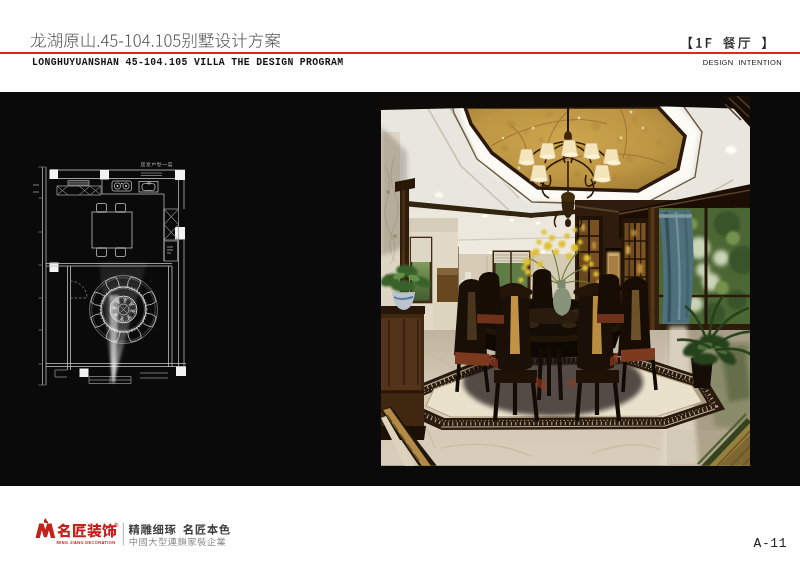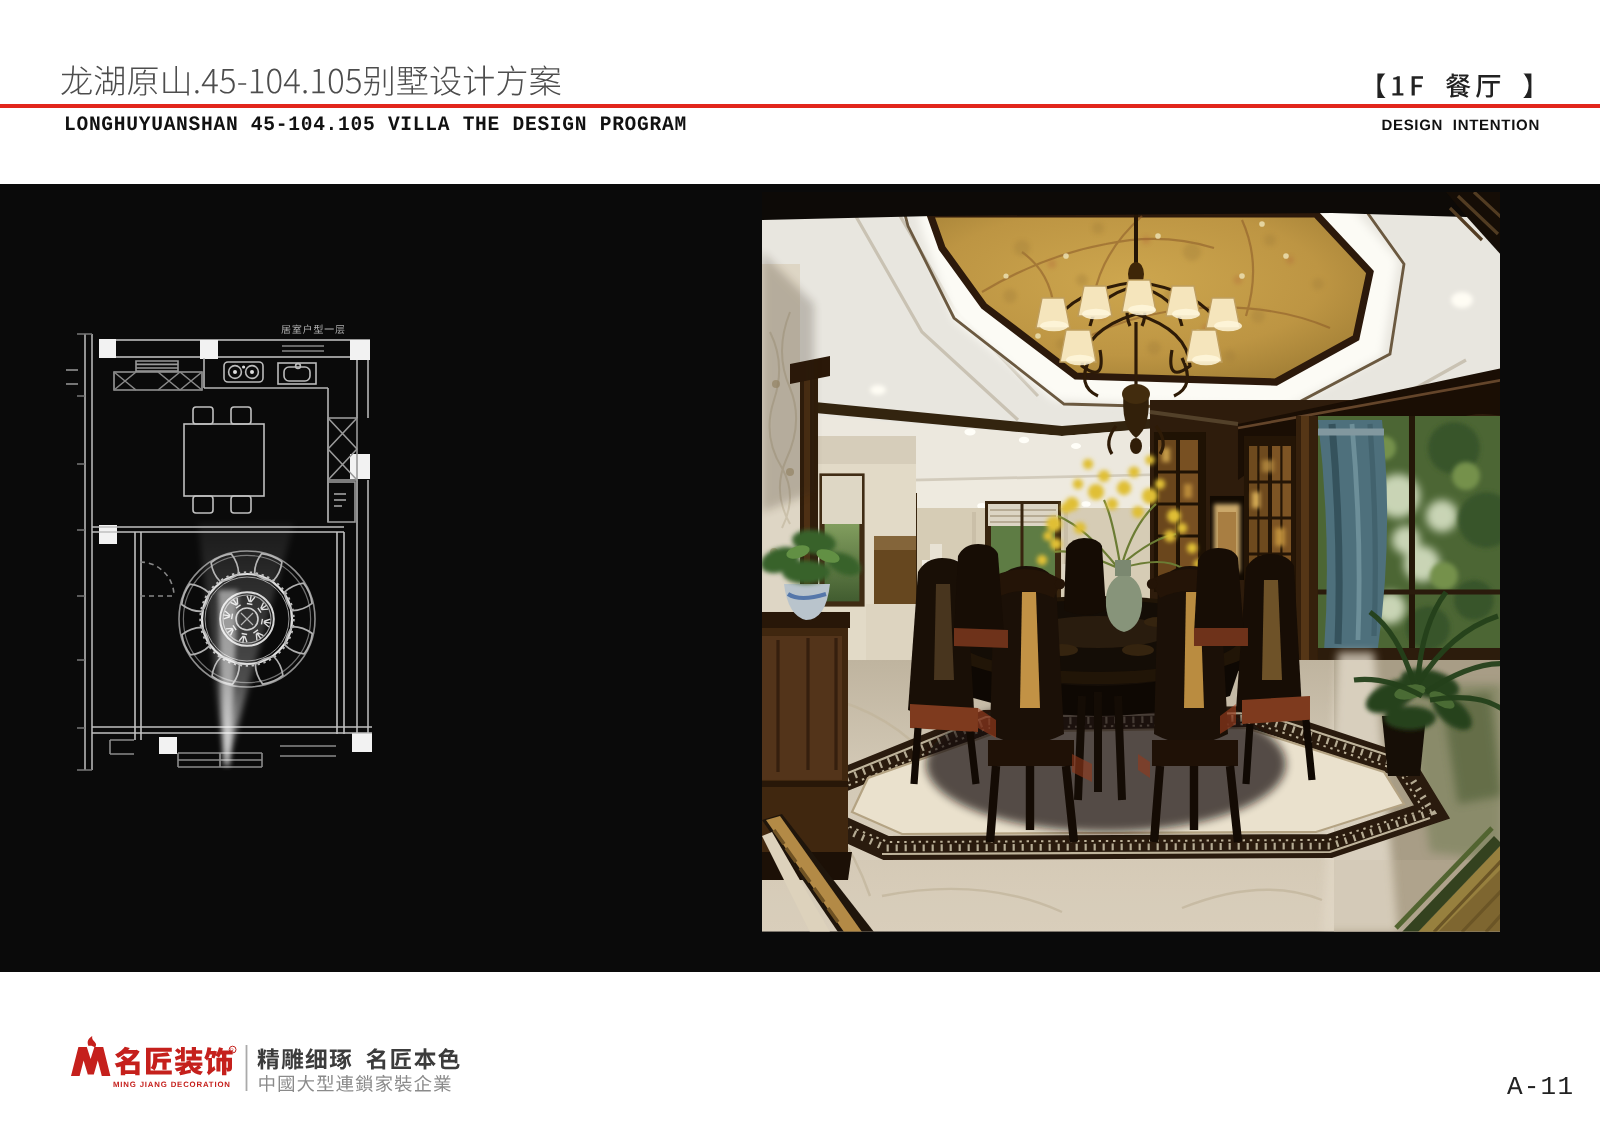--- a/index.html
+++ b/index.html
@@ -11,21 +11,21 @@
 
   <path transform="translate(30,46.6)" d="M10.1 -12.9C11.1 -12.2 12.5 -11.1 13.1 -10.4L13.7 -11.0C13.0 -11.6 11.7 -12.7 10.6 -13.4ZM13.5 -7.9C12.6 -6.2 11.2 -4.6 9.6 -3.2V-9.0H15.6V-9.7H6.8C6.9 -11.0 7.0 -12.3 7.0 -13.8L6.2 -13.8C6.1 -12.4 6.1 -11.0 6.0 -9.7H1.0V-9.0H5.9C5.4 -4.5 4.1 -1.6 0.6 0.3C0.8 0.4 1.2 0.8 1.3 0.9C4.8 -1.2 6.1 -4.2 6.7 -9.0H8.8V-2.6C7.7 -1.7 6.4 -0.9 5.0 -0.4C5.2 -0.2 5.5 0.1 5.6 0.3C6.7 -0.2 7.8 -0.9 8.8 -1.6V-0.8C8.8 0.4 9.2 0.7 10.7 0.7C11.0 0.7 13.9 0.7 14.2 0.7C15.5 0.7 15.7 0.2 15.9 -1.7C15.6 -1.7 15.3 -1.8 15.1 -2.0C15.0 -0.4 14.9 -0.1 14.2 -0.1C13.6 -0.1 11.1 -0.1 10.7 -0.1C9.8 -0.1 9.6 -0.2 9.6 -0.8V-2.2C11.5 -3.8 13.1 -5.6 14.2 -7.6Z M18.1 -13.1C19.1 -12.6 20.2 -11.8 20.7 -11.3L21.2 -11.9C20.7 -12.5 19.5 -13.2 18.6 -13.7ZM17.3 -8.6C18.4 -8.2 19.5 -7.5 20.2 -6.9L20.6 -7.6C20.0 -8.1 18.8 -8.8 17.8 -9.2ZM17.7 0.6 18.4 1.0C19.2 -0.4 20.1 -2.6 20.7 -4.3L20.1 -4.7C19.4 -2.9 18.4 -0.7 17.7 0.6ZM21.5 -6.2V0.4H22.2V-1.0H26.2V-6.2H24.3V-9.5H26.7V-10.3H24.3V-13.5H23.5V-10.3H20.8V-9.5H23.5V-6.2ZM27.5 -13.2V-6.4C27.5 -4.1 27.3 -1.2 25.4 0.8C25.6 0.9 25.9 1.1 26.0 1.2C27.5 -0.3 28.0 -2.4 28.2 -4.4H31.1V0.0C31.1 0.3 31.0 0.3 30.8 0.4C30.6 0.4 29.8 0.4 28.9 0.4C29.0 0.6 29.1 0.9 29.2 1.1C30.3 1.1 31.0 1.1 31.4 0.9C31.7 0.8 31.9 0.6 31.9 0.0V-13.2ZM28.2 -12.4H31.1V-9.2H28.2ZM28.2 -8.5H31.1V-5.1H28.2L28.2 -6.4ZM22.2 -5.5H25.4V-1.7H22.2Z M38.9 -6.8H46.5V-5.0H38.9ZM38.9 -9.3H46.5V-7.5H38.9ZM44.9 -2.9C45.9 -1.8 47.3 -0.3 47.9 0.5L48.6 0.1C47.9 -0.7 46.5 -2.2 45.5 -3.2ZM39.5 -3.3C38.7 -2.1 37.6 -0.9 36.5 0.0C36.8 0.1 37.1 0.3 37.3 0.5C38.2 -0.4 39.4 -1.8 40.3 -3.0ZM35.6 -12.8V-8.2C35.6 -5.6 35.4 -2.1 33.9 0.5C34.1 0.5 34.4 0.8 34.6 0.9C36.2 -1.7 36.4 -5.5 36.4 -8.2V-12.1H48.8V-12.8ZM42.2 -11.8C42.1 -11.3 41.8 -10.6 41.5 -10.0H38.1V-4.3H42.3V0.2C42.3 0.4 42.2 0.5 42.0 0.5C41.7 0.5 40.8 0.5 39.7 0.5C39.8 0.7 39.9 1.0 40.0 1.2C41.3 1.2 42.1 1.2 42.5 1.1C42.9 1.0 43.1 0.7 43.1 0.2V-4.3H47.4V-10.0H42.4C42.6 -10.5 42.9 -11.1 43.1 -11.6Z M51.7 -10.5V-0.1H63.6V1.1H64.4V-10.5H63.6V-0.9H58.5V-13.6H57.7V-0.9H52.6V-10.5Z M68.5 0.2C68.9 0.2 69.3 -0.1 69.3 -0.7C69.3 -1.2 68.9 -1.6 68.5 -1.6C68.0 -1.6 67.6 -1.2 67.6 -0.7C67.6 -0.1 68.0 0.2 68.5 0.2Z M76.2 0.0H77.2V-3.5H78.9V-4.3H77.2V-12.1H76.2L70.9 -4.1V-3.5H76.2ZM76.2 -4.3H72.0L75.3 -9.1C75.6 -9.6 75.9 -10.2 76.2 -10.7H76.3C76.3 -10.2 76.2 -9.3 76.2 -8.7Z M83.6 0.2C85.5 0.2 87.4 -1.3 87.4 -3.9C87.4 -6.6 85.8 -7.8 83.8 -7.8C83.0 -7.8 82.4 -7.5 81.8 -7.2L82.2 -11.2H86.8V-12.1H81.3L80.9 -6.6L81.5 -6.2C82.2 -6.7 82.8 -7.0 83.6 -7.0C85.3 -7.0 86.4 -5.8 86.4 -3.9C86.4 -1.9 85.1 -0.6 83.6 -0.6C82.0 -0.6 81.1 -1.3 80.4 -2.0L79.9 -1.4C80.7 -0.6 81.8 0.2 83.6 0.2Z M89.1 -4.2H93.1V-5.0H89.1Z M95.4 0.0H101.6V-0.8H99.1V-12.1H98.3C97.7 -11.8 97.0 -11.5 96.0 -11.3V-10.7H98.1V-0.8H95.4Z M107.2 0.2C109.4 0.2 110.7 -1.8 110.7 -6.1C110.7 -10.3 109.4 -12.3 107.2 -12.3C105.0 -12.3 103.6 -10.3 103.6 -6.1C103.6 -1.8 105.0 0.2 107.2 0.2ZM107.2 -0.6C105.6 -0.6 104.6 -2.4 104.6 -6.1C104.6 -9.7 105.6 -11.5 107.2 -11.5C108.7 -11.5 109.8 -9.7 109.8 -6.1C109.8 -2.4 108.7 -0.6 107.2 -0.6Z M117.3 0.0H118.2V-3.5H119.9V-4.3H118.2V-12.1H117.3L111.9 -4.1V-3.5H117.3ZM117.3 -4.3H113.0L116.3 -9.1C116.7 -9.6 117.0 -10.2 117.3 -10.7H117.4C117.3 -10.2 117.3 -9.3 117.3 -8.7Z M122.6 0.2C123.0 0.2 123.4 -0.1 123.4 -0.7C123.4 -1.2 123.0 -1.6 122.6 -1.6C122.1 -1.6 121.7 -1.2 121.7 -0.7C121.7 -0.1 122.1 0.2 122.6 0.2Z M126.2 0.0H132.4V-0.8H129.9V-12.1H129.1C128.5 -11.8 127.8 -11.5 126.8 -11.3V-10.7H128.9V-0.8H126.2Z M138.0 0.2C140.2 0.2 141.5 -1.8 141.5 -6.1C141.5 -10.3 140.2 -12.3 138.0 -12.3C135.8 -12.3 134.4 -10.3 134.4 -6.1C134.4 -1.8 135.8 0.2 138.0 0.2ZM138.0 -0.6C136.4 -0.6 135.4 -2.4 135.4 -6.1C135.4 -9.7 136.4 -11.5 138.0 -11.5C139.5 -11.5 140.6 -9.7 140.6 -6.1C140.6 -2.4 139.5 -0.6 138.0 -0.6Z M146.6 0.2C148.5 0.2 150.4 -1.3 150.4 -3.9C150.4 -6.6 148.8 -7.8 146.8 -7.8C146.0 -7.8 145.3 -7.5 144.8 -7.2L145.1 -11.2H149.8V-12.1H144.3L143.8 -6.6L144.5 -6.2C145.2 -6.7 145.7 -7.0 146.6 -7.0C148.3 -7.0 149.4 -5.8 149.4 -3.9C149.4 -1.9 148.1 -0.6 146.6 -0.6C145.0 -0.6 144.1 -1.3 143.4 -2.0L142.9 -1.4C143.6 -0.6 144.7 0.2 146.6 0.2Z M161.9 -11.9V-2.8H162.7V-11.9ZM165.5 -13.5V0.0C165.5 0.3 165.4 0.4 165.1 0.5C164.8 0.5 163.8 0.5 162.6 0.4C162.7 0.7 162.8 1.0 162.9 1.2C164.4 1.3 165.2 1.2 165.7 1.1C166.1 1.0 166.3 0.7 166.3 0.0V-13.5ZM153.7 -12.4H158.6V-8.6H153.7ZM153.0 -13.1V-7.9H159.4V-13.1ZM155.5 -7.4C155.4 -6.8 155.4 -6.3 155.4 -5.7H152.2V-5.0H155.3C154.9 -2.5 154.2 -0.4 151.9 0.7C152.1 0.8 152.4 1.1 152.5 1.3C154.8 -0.0 155.7 -2.2 156.0 -5.0H158.8C158.6 -1.5 158.4 -0.1 158.1 0.2C158.0 0.3 157.8 0.4 157.6 0.4C157.3 0.4 156.6 0.3 155.8 0.3C155.9 0.5 156.0 0.8 156.0 1.1C156.8 1.1 157.5 1.1 157.8 1.1C158.3 1.1 158.5 1.0 158.8 0.7C159.2 0.2 159.4 -1.2 159.6 -5.3C159.6 -5.4 159.6 -5.7 159.6 -5.7H156.1C156.2 -6.3 156.2 -6.8 156.3 -7.4Z M175.7 -3.8V-2.5H170.4V-1.8H175.7V-0.0H168.6V0.7H183.7V-0.0H176.5V-1.8H182.2V-2.5H176.5V-3.8ZM169.4 -13.1V-8.2H172.3V-7.0H169.4V-6.3H172.3V-4.8L168.8 -4.5L168.9 -3.8C170.8 -4.0 173.6 -4.2 176.3 -4.5V-5.1L173.0 -4.8V-6.3H175.9V-7.0H173.0V-8.2H176.0V-13.1ZM177.8 -11.3C178.8 -10.7 180.0 -9.9 180.7 -9.3H176.4V-8.5H179.5V-4.6C179.5 -4.4 179.4 -4.3 179.2 -4.3C179.0 -4.3 178.3 -4.3 177.4 -4.3C177.5 -4.1 177.6 -3.8 177.6 -3.6C178.7 -3.6 179.4 -3.6 179.8 -3.7C180.1 -3.9 180.2 -4.1 180.2 -4.6V-8.5H182.7C182.4 -7.8 182.0 -7.1 181.7 -6.6L182.4 -6.5C182.8 -7.1 183.3 -8.2 183.7 -9.1L183.1 -9.3L183.0 -9.3H181.0L181.4 -9.6C181.1 -9.9 180.8 -10.1 180.4 -10.4C181.3 -11.1 182.4 -11.9 183.1 -12.8L182.6 -13.2L182.4 -13.1H176.8V-12.4H181.8C181.2 -11.9 180.5 -11.3 179.8 -10.8C179.3 -11.2 178.8 -11.5 178.3 -11.8ZM170.1 -10.4H172.3V-8.8H170.1ZM173.0 -10.4H175.3V-8.8H173.0ZM170.1 -12.5H172.3V-11.0H170.1ZM173.0 -12.5H175.3V-11.0H173.0Z M186.7 -13.0C187.6 -12.2 188.7 -11.1 189.2 -10.4L189.7 -11.0C189.2 -11.7 188.1 -12.7 187.2 -13.5ZM185.3 -8.6V-7.8H187.8V-1.3C187.8 -0.5 187.3 -0.0 187.0 0.1C187.2 0.3 187.4 0.6 187.5 0.8C187.7 0.6 188.1 0.3 191.0 -1.7C190.9 -1.8 190.8 -2.1 190.7 -2.3L188.6 -1.0V-8.6ZM192.8 -13.2V-11.4C192.8 -10.1 192.4 -8.6 190.2 -7.5C190.3 -7.4 190.6 -7.1 190.7 -6.9C193.1 -8.1 193.6 -9.8 193.6 -11.3V-12.4H197.0V-9.2C197.0 -8.2 197.2 -7.9 198.0 -7.9C198.2 -7.9 199.1 -7.9 199.4 -7.9C199.7 -7.9 200.0 -7.9 200.2 -8.0C200.1 -8.1 200.1 -8.5 200.1 -8.7C199.9 -8.6 199.6 -8.6 199.4 -8.6C199.1 -8.6 198.3 -8.6 198.0 -8.6C197.8 -8.6 197.7 -8.8 197.7 -9.2V-13.2ZM198.2 -5.7C197.6 -4.1 196.5 -2.8 195.3 -1.8C194.0 -2.9 193.0 -4.2 192.4 -5.7ZM190.9 -6.4V-5.7H191.6C192.3 -4.0 193.3 -2.5 194.6 -1.4C193.3 -0.5 191.9 0.2 190.4 0.5C190.6 0.7 190.8 1.0 190.9 1.3C192.4 0.8 193.9 0.1 195.2 -0.8C196.5 0.1 198.1 0.9 199.8 1.3C199.9 1.1 200.2 0.8 200.4 0.6C198.7 0.2 197.2 -0.4 195.9 -1.3C197.4 -2.6 198.6 -4.2 199.3 -6.2L198.8 -6.5L198.6 -6.4Z M203.6 -13.0C204.5 -12.2 205.6 -11.1 206.1 -10.4L206.7 -11.0C206.1 -11.7 205.0 -12.7 204.1 -13.5ZM201.9 -8.6V-7.8H204.7V-1.3C204.7 -0.6 204.2 -0.1 203.9 0.0C204.1 0.2 204.3 0.5 204.4 0.8C204.6 0.4 205.0 0.2 208.0 -1.9C207.9 -2.1 207.8 -2.4 207.7 -2.6L205.5 -1.1V-8.6ZM211.6 -13.8V-8.2H207.3V-7.4H211.6V1.2H212.5V-7.4H216.9V-8.2H212.5V-13.8Z M225.2 -13.6C225.7 -12.8 226.2 -11.7 226.4 -11.0L227.2 -11.4C226.9 -12.1 226.4 -13.1 226.0 -13.9ZM219.0 -10.9V-10.1H223.7C223.5 -6.1 223.0 -1.5 218.6 0.6C218.8 0.8 219.0 1.1 219.2 1.3C222.4 -0.3 223.6 -3.2 224.1 -6.2H230.5C230.2 -2.0 229.8 -0.3 229.3 0.1C229.1 0.3 228.9 0.3 228.6 0.3C228.2 0.3 227.0 0.3 225.8 0.2C225.9 0.4 226.0 0.7 226.0 1.0C227.2 1.1 228.2 1.1 228.8 1.1C229.4 1.0 229.7 0.9 230.0 0.6C230.6 0.0 231.0 -1.8 231.3 -6.6C231.4 -6.7 231.4 -7.0 231.4 -7.0H224.3C224.4 -8.1 224.5 -9.1 224.5 -10.1H233.1V-10.9Z M235.2 -3.8V-3.1H241.3C239.9 -1.6 237.3 -0.2 235.0 0.3C235.1 0.5 235.4 0.8 235.5 1.0C237.9 0.3 240.6 -1.2 242.1 -3.0V1.2H242.9V-3.1C244.5 -1.3 247.3 0.3 249.8 1.0C249.9 0.8 250.1 0.5 250.3 0.3C248.0 -0.2 245.3 -1.5 243.8 -3.1H250.0V-3.8H242.9V-5.3H242.1V-3.8ZM241.7 -13.7C241.9 -13.3 242.2 -12.9 242.4 -12.5H235.7V-10.2H236.5V-11.8H248.8V-10.2H249.6V-12.5H243.3C243.1 -12.9 242.7 -13.5 242.3 -13.9ZM245.7 -9.1C245.1 -8.2 244.2 -7.4 242.9 -6.9C241.6 -7.2 240.3 -7.4 238.9 -7.6C239.4 -8.0 239.9 -8.5 240.4 -9.1ZM237.6 -7.2C239.0 -7.0 240.4 -6.7 241.7 -6.5C240.0 -5.9 237.9 -5.6 235.3 -5.5C235.5 -5.3 235.6 -5.0 235.6 -4.8C238.7 -5.0 241.1 -5.4 243.1 -6.2C245.3 -5.7 247.2 -5.2 248.7 -4.7L249.4 -5.3C248.0 -5.8 246.1 -6.2 244.1 -6.7C245.2 -7.3 246.0 -8.1 246.6 -9.1H249.8V-9.8H241.0C241.4 -10.2 241.8 -10.7 242.1 -11.1L241.4 -11.4C241.0 -10.9 240.6 -10.3 240.2 -9.8H235.4V-9.1H239.5C238.9 -8.4 238.2 -7.7 237.6 -7.2Z" fill="#4d4d4d"></path>
 
   <path transform="translate(680,47.8)" d="M12.7 -11.0V-11.1H8.7V1.2H12.7V1.1C11.3 -0.1 10.1 -2.3 10.1 -5.0C10.1 -7.7 11.3 -9.8 12.7 -11.0Z M16.2 0.0H21.7V-1.2H19.9V-9.7H18.7C18.2 -9.3 17.5 -9.1 16.6 -8.9V-8.0H18.3V-1.2H16.2Z M25.8 0.0H27.4V-4.2H30.9V-5.4H27.4V-8.4H31.5V-9.7H25.8Z M44.5 -7.4C44.7 -7.2 45.0 -7.0 45.3 -6.8C44.6 -6.4 43.9 -6.2 43.2 -6.0C43.4 -5.8 43.7 -5.4 43.8 -5.2C45.8 -5.8 47.8 -7.0 48.8 -8.8L48.1 -9.2L47.9 -9.2H46.9V-9.7H49.1V-10.5H46.9V-11.1H45.8V-9.4L44.9 -9.5C44.6 -8.9 43.9 -8.3 43.0 -7.7C43.2 -7.6 43.5 -7.3 43.6 -7.1C44.3 -7.5 44.8 -8.0 45.2 -8.4H47.3C47.0 -8.0 46.6 -7.6 46.1 -7.3C45.8 -7.5 45.4 -7.7 45.1 -7.9ZM45.3 1.0C45.6 0.9 46.1 0.8 49.4 0.4C49.4 0.2 49.5 -0.3 49.6 -0.5L46.7 -0.2V-1.4H49.2L48.8 -0.9C50.4 -0.4 52.5 0.5 53.5 1.1L54.2 0.3C53.8 0.1 53.3 -0.2 52.7 -0.4C53.2 -0.7 53.7 -1.1 54.2 -1.5L53.3 -2.1L52.7 -1.5V-4.2C53.3 -4.0 54.0 -3.8 54.6 -3.7C54.7 -4.0 55.0 -4.4 55.3 -4.6C53.2 -5.0 51.0 -5.8 49.7 -6.8L50.0 -7.1C50.2 -6.9 50.3 -6.7 50.4 -6.5C51.0 -6.7 51.5 -7.0 52.0 -7.3C52.7 -6.8 53.4 -6.4 53.8 -6.0L54.6 -6.8C54.1 -7.1 53.5 -7.5 52.9 -8.0C53.5 -8.6 54.1 -9.3 54.4 -10.3L53.7 -10.5L53.5 -10.5H49.5V-9.6H53.0C52.7 -9.2 52.3 -8.8 51.9 -8.5C51.3 -8.8 50.7 -9.1 50.2 -9.3L49.5 -8.7C50.0 -8.4 50.5 -8.2 51.0 -7.9C50.6 -7.7 50.2 -7.5 49.8 -7.3L50.0 -7.1L49.1 -7.6C47.8 -6.1 45.3 -5.0 43.1 -4.4C43.3 -4.1 43.6 -3.7 43.7 -3.5C44.3 -3.6 44.9 -3.9 45.5 -4.1V-0.7C45.5 -0.2 45.2 0.1 44.9 0.2C45.1 0.4 45.3 0.8 45.3 1.0ZM52.6 -1.4C52.3 -1.2 52.1 -1.0 51.8 -0.8C51.2 -1.0 50.6 -1.2 50.0 -1.4ZM51.5 -2.7V-2.1H46.7V-2.7ZM51.5 -3.3H46.7V-3.9H51.5ZM48.3 -5.3C48.4 -5.0 48.6 -4.8 48.7 -4.6H46.6C47.5 -5.0 48.3 -5.6 49.1 -6.2C49.8 -5.5 50.8 -5.0 51.8 -4.6H49.9C49.7 -4.9 49.5 -5.2 49.3 -5.5Z M59.2 -10.3V-5.6C59.2 -3.8 59.1 -1.4 58.0 0.3C58.3 0.4 58.8 0.9 59.0 1.1C60.3 -0.7 60.5 -3.6 60.5 -5.6V-9.1H70.1V-10.3ZM61.1 -7.3V-6.1H65.2V-0.5C65.2 -0.3 65.1 -0.2 64.8 -0.2C64.6 -0.2 63.6 -0.2 62.7 -0.2C62.9 0.1 63.1 0.7 63.2 1.0C64.4 1.0 65.2 1.0 65.8 0.8C66.3 0.6 66.5 0.3 66.5 -0.5V-6.1H69.9V-7.3Z M85.7 1.2V-11.1H81.7V-11.0C83.1 -9.8 84.3 -7.7 84.3 -5.0C84.3 -2.3 83.1 -0.1 81.7 1.1V1.2Z" fill="#222"></path>
 </svg>
 
 <div class="abs" style="left:0;top:51.5px;width:800px;height:2px;background:#e2261c"></div>
 
 <div class="abs" style="left:32px;top:56.5px;font-family:'Liberation Mono',monospace;font-weight:bold;font-size:9.8px;letter-spacing:0.35px;color:#111;white-space:nowrap;transform:scaleY(1.05)">LONGHUYUANSHAN 45-104.105 VILLA THE DESIGN PROGRAM</div>
 
-<div class="abs" style="right:30px;top:57.5px;font-family:'Liberation Sans',sans-serif;font-weight:bold;font-size:7.5px;letter-spacing:0.35px;color:#111;white-space:nowrap">DESIGN&nbsp;&nbsp;INTENTION</div>
+<div class="abs" style="right:18px;top:57.5px;font-family:'Liberation Sans',sans-serif;font-weight:normal;font-size:7.5px;letter-spacing:0.35px;color:#111;white-space:nowrap">DESIGN&nbsp;&nbsp;INTENTION</div>
 
 <div class="abs" style="left:0;top:92px;width:800px;height:394px;background:#0a0a0a"></div>
 
 <svg class="abs" style="left:0;top:92px" width="800" height="394" viewBox="0 92 800 394" fill="none" stroke-linecap="butt">
  <g stroke="#9a9a9a" stroke-width="0.8">
 
   <path stroke="none" transform="translate(140.5,166.5)" d="M1.1 -3.6H4.0V-3.0H1.1ZM1.1 -2.7H2.7V-2.1H1.1L1.1 -2.5ZM1.5 -1.2V0.4H1.8V0.2H4.0V0.4H4.3V-1.2H3.1V-1.8H4.7V-2.1H3.1V-2.7H4.4V-3.9H0.7V-2.5C0.7 -1.7 0.7 -0.6 0.2 0.2C0.3 0.2 0.4 0.3 0.5 0.4C0.9 -0.2 1.0 -1.1 1.1 -1.8H2.7V-1.2ZM1.8 -0.1V-0.9H4.0V-0.1Z M6.1 -1.1V-0.8H7.7V-0.1H5.7V0.3H10.1V-0.1H8.1V-0.8H9.7V-1.1H8.1V-1.6H7.7V-1.1ZM6.4 -1.5C6.5 -1.6 6.7 -1.6 9.1 -1.8C9.2 -1.7 9.3 -1.6 9.4 -1.5L9.7 -1.7C9.5 -1.9 9.1 -2.3 8.7 -2.6L8.4 -2.4C8.6 -2.3 8.7 -2.2 8.9 -2.0L6.9 -1.9C7.2 -2.1 7.5 -2.4 7.8 -2.6H9.6V-3.0H6.3V-2.6H7.3C7.0 -2.4 6.7 -2.1 6.6 -2.0C6.5 -1.9 6.3 -1.9 6.2 -1.9C6.3 -1.8 6.3 -1.6 6.4 -1.5ZM7.6 -4.1C7.6 -4.0 7.7 -3.9 7.8 -3.8H5.8V-2.9H6.1V-3.4H9.7V-2.9H10.1V-3.8H8.2C8.1 -3.9 8.0 -4.1 7.9 -4.2Z M12.0 -3.1H14.6V-2.1H12.0L12.0 -2.3ZM13.0 -4.1C13.1 -3.9 13.2 -3.6 13.3 -3.4H11.6V-2.3C11.6 -1.6 11.6 -0.5 11.0 0.2C11.1 0.2 11.2 0.4 11.3 0.4C11.8 -0.2 12.0 -1.0 12.0 -1.7H14.6V-1.4H15.0V-3.4H13.4L13.7 -3.5C13.6 -3.7 13.5 -4.0 13.4 -4.2Z M19.4 -3.9V-2.2H19.7V-3.9ZM20.3 -4.2V-1.9C20.3 -1.9 20.3 -1.9 20.2 -1.8C20.1 -1.8 19.9 -1.8 19.6 -1.9C19.7 -1.8 19.7 -1.6 19.7 -1.5C20.1 -1.5 20.3 -1.5 20.5 -1.6C20.6 -1.6 20.7 -1.7 20.7 -1.9V-4.2ZM18.1 -3.7V-3.0H17.5V-3.0V-3.7ZM16.5 -3.0V-2.6H17.1C17.1 -2.3 16.9 -2.0 16.5 -1.7C16.6 -1.7 16.7 -1.5 16.7 -1.4C17.3 -1.8 17.4 -2.2 17.5 -2.6H18.1V-1.6H18.5V-2.6H19.1V-3.0H18.5V-3.7H19.0V-4.0H16.7V-3.7H17.2V-3.0V-3.0ZM18.5 -1.7V-1.1H17.0V-0.8H18.5V-0.1H16.4V0.2H21.0V-0.1H18.9V-0.8H20.4V-1.1H18.9V-1.7Z M21.8 -2.2V-1.7H26.4V-2.2Z M28.5 -2.3V-1.9H31.4V-2.3ZM28.0 -3.6H31.1V-3.0H28.0ZM27.7 -4.0V-2.5C27.7 -1.7 27.6 -0.6 27.2 0.2C27.2 0.2 27.4 0.3 27.5 0.4C28.0 -0.4 28.0 -1.7 28.0 -2.5V-2.7H31.4V-4.0ZM28.4 0.3C28.6 0.3 28.8 0.2 31.0 0.1C31.1 0.2 31.2 0.4 31.2 0.4L31.6 0.3C31.4 -0.0 31.0 -0.6 30.8 -0.9L30.4 -0.8C30.6 -0.6 30.7 -0.4 30.8 -0.2L28.9 -0.1C29.2 -0.4 29.4 -0.7 29.7 -1.1H31.7V-1.4H28.2V-1.1H29.2C29.0 -0.7 28.7 -0.4 28.6 -0.3C28.5 -0.1 28.4 -0.0 28.3 -0.0C28.4 0.1 28.4 0.2 28.4 0.3Z" fill="#b5b5b5"></path>
 
   <g>
    <path d="M50 170 H185 M50 178.5 H185" stroke="#c8c8c8"></path>

